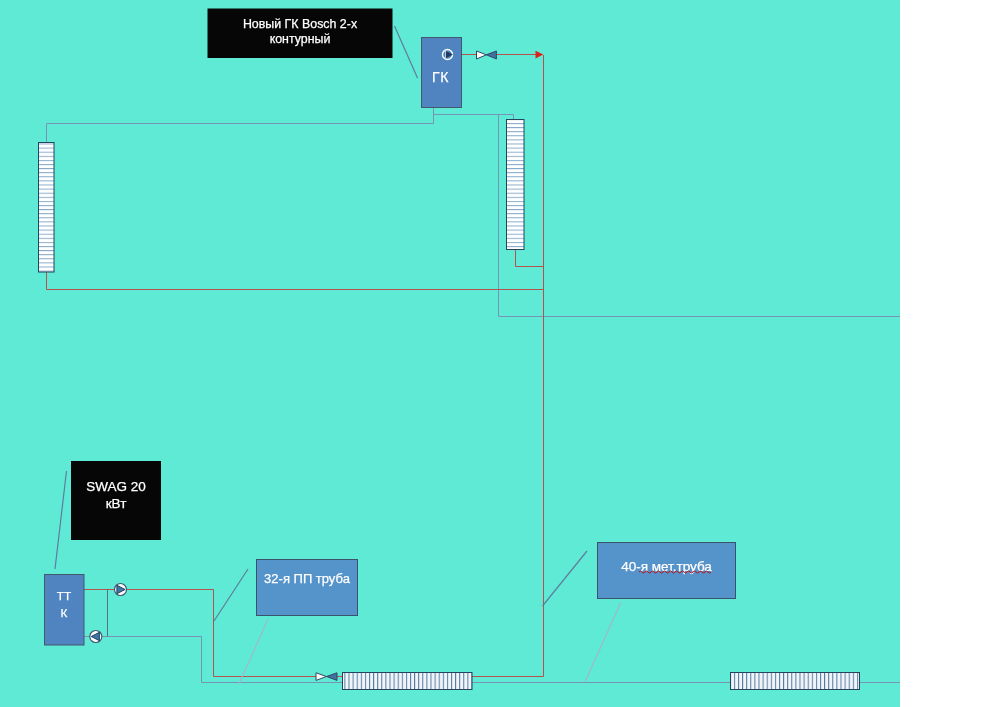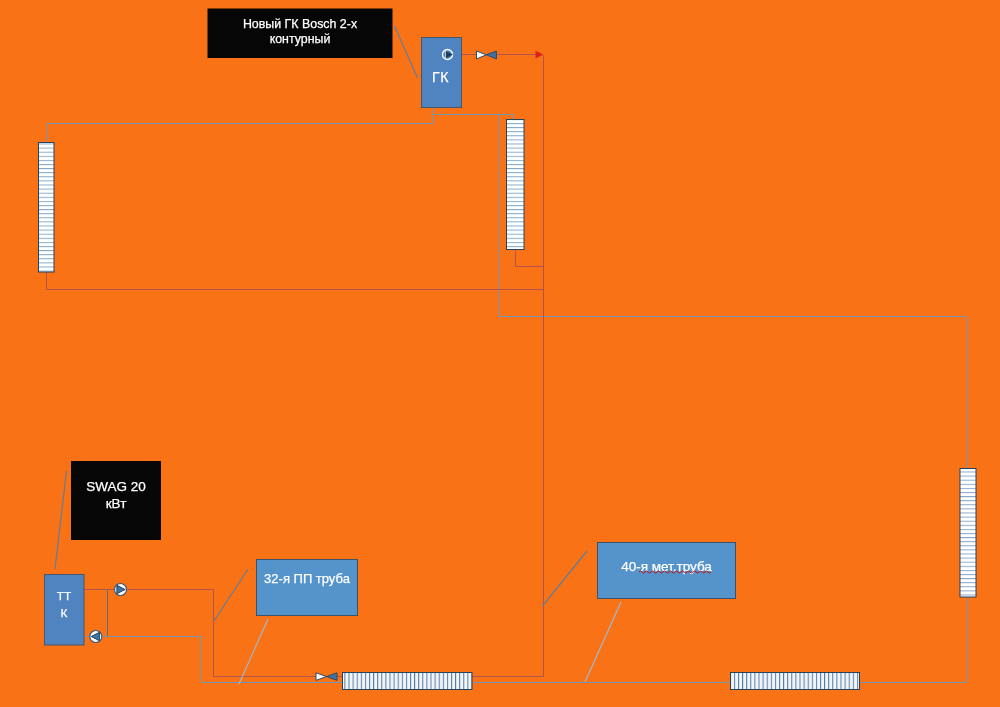--- a/index.html
+++ b/index.html
@@ -1,16 +1,16 @@
 <!DOCTYPE html>
 <html><head>
 <meta charset="utf-8">
 <style>
   html,body{margin:0;padding:0;background:#ffffff;}
-  #canvas{position:relative;width:1000px;height:707px;background:#f97316;overflow:hidden;
+  #canvas{position:relative;width:900px;height:707px;background:#5eead4;overflow:hidden;
           font-family:"Liberation Sans", sans-serif;}
 </style>
 </head>
 <body>
 <div id="canvas">
 <svg width="1000" height="707" viewBox="0 0 1000 707">
   <defs>
     <pattern id="finH" width="4" height="4.1" patternUnits="userSpaceOnUse">
       <rect width="4" height="4.1" fill="#ffffff"></rect>
       <line x1="0" y1="0.5" x2="4" y2="0.5" stroke="#84a9c9" stroke-width="1"></line>

